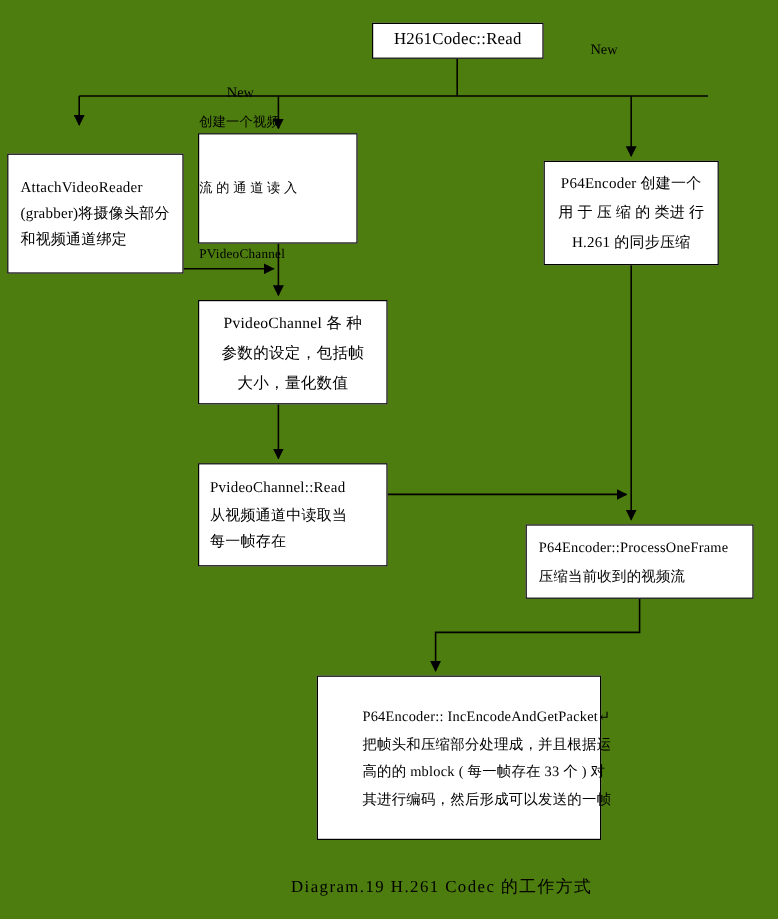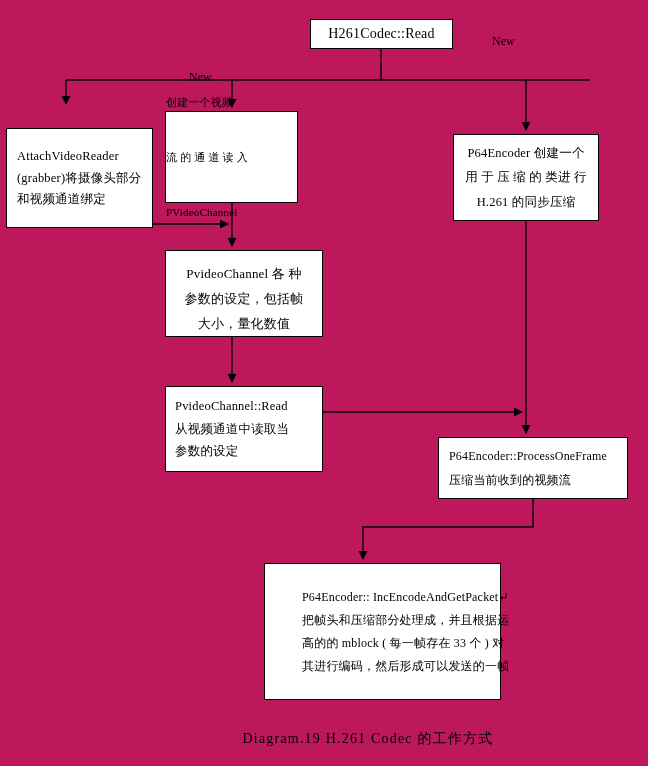--- a/index.html
+++ b/index.html
@@ -4,21 +4,21 @@
 <style>
   html, body {
     margin: 0;
     padding: 0;
     background: #ffffff;
   }
   #canvas {
     position: relative;
     width: 648px;
     height: 766px;
-    background: #be185d;
+    background: #4d7c0f;
     font-family: "Liberation Serif", "DejaVu Serif", serif;
     overflow: hidden;
   }
   svg.wires {
     position: absolute;
     left: 0;
     top: 0;
     width: 648px;
     height: 766px;
     pointer-events: none;
@@ -122,30 +122,30 @@
     <span class="line">流 的 通 道 读 入</span>
     <span class="line">PVideoChannel</span>
   </div>
 
   <div class="node center" id="node-p64" style="left:453px; top:134px; width:146px; height:87px;">
     <span class="line">P64Encoder 创建一个</span>
     <span class="line">用 于 压 缩 的 类进 行</span>
     <span class="line">H.261 的同步压缩</span>
   </div>
 
-  <div class="node center" id="node-params" style="left:165px; top:250px; width:158px; height:87px;justify-content:flex-end;">
+  <div class="node center" id="node-params" style="left:165px; top:250px; width:158px; height:87px;">
     <span class="line">PvideoChannel 各 种</span>
     <span class="line">参数的设定，包括帧</span>
     <span class="line">大小，量化数值</span>
   </div>
 
   <div class="node" id="node-read" style="left:165px; top:386px; width:158px; height:86px;">
     <span class="line">PvideoChannel::Read</span>
     <span class="line">从视频通道中读取当</span>
-    <span class="line">参数的设定</span>
+    <span class="line">每一帧存在</span>
   </div>
 
   <div class="node" id="node-process" style="left:438px; top:437px; width:190px; height:62px;">
     <span class="line">P64Encoder::ProcessOneFrame</span>
     <span class="line">压缩当前收到的视频流</span>
   </div>
 
   <div class="node" id="node-packet" style="left:264px; top:563px; width:237px; height:137px;padding-left:26px;">
     <span class="line">P64Encoder:: IncEncodeAndGetPacket↵</span>
     <span class="line">把帧头和压缩部分处理成，并且根据运</span>

